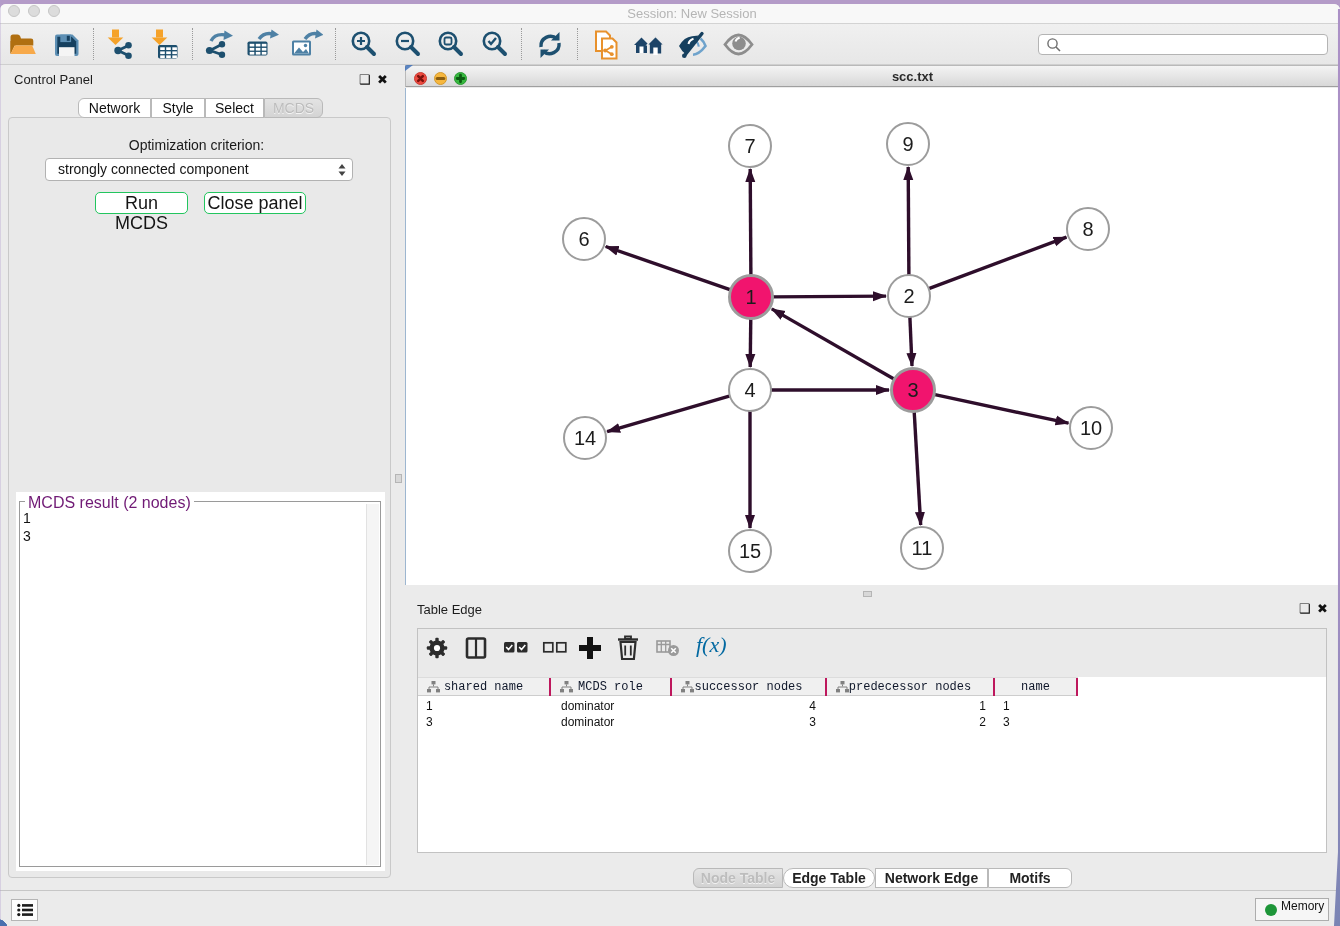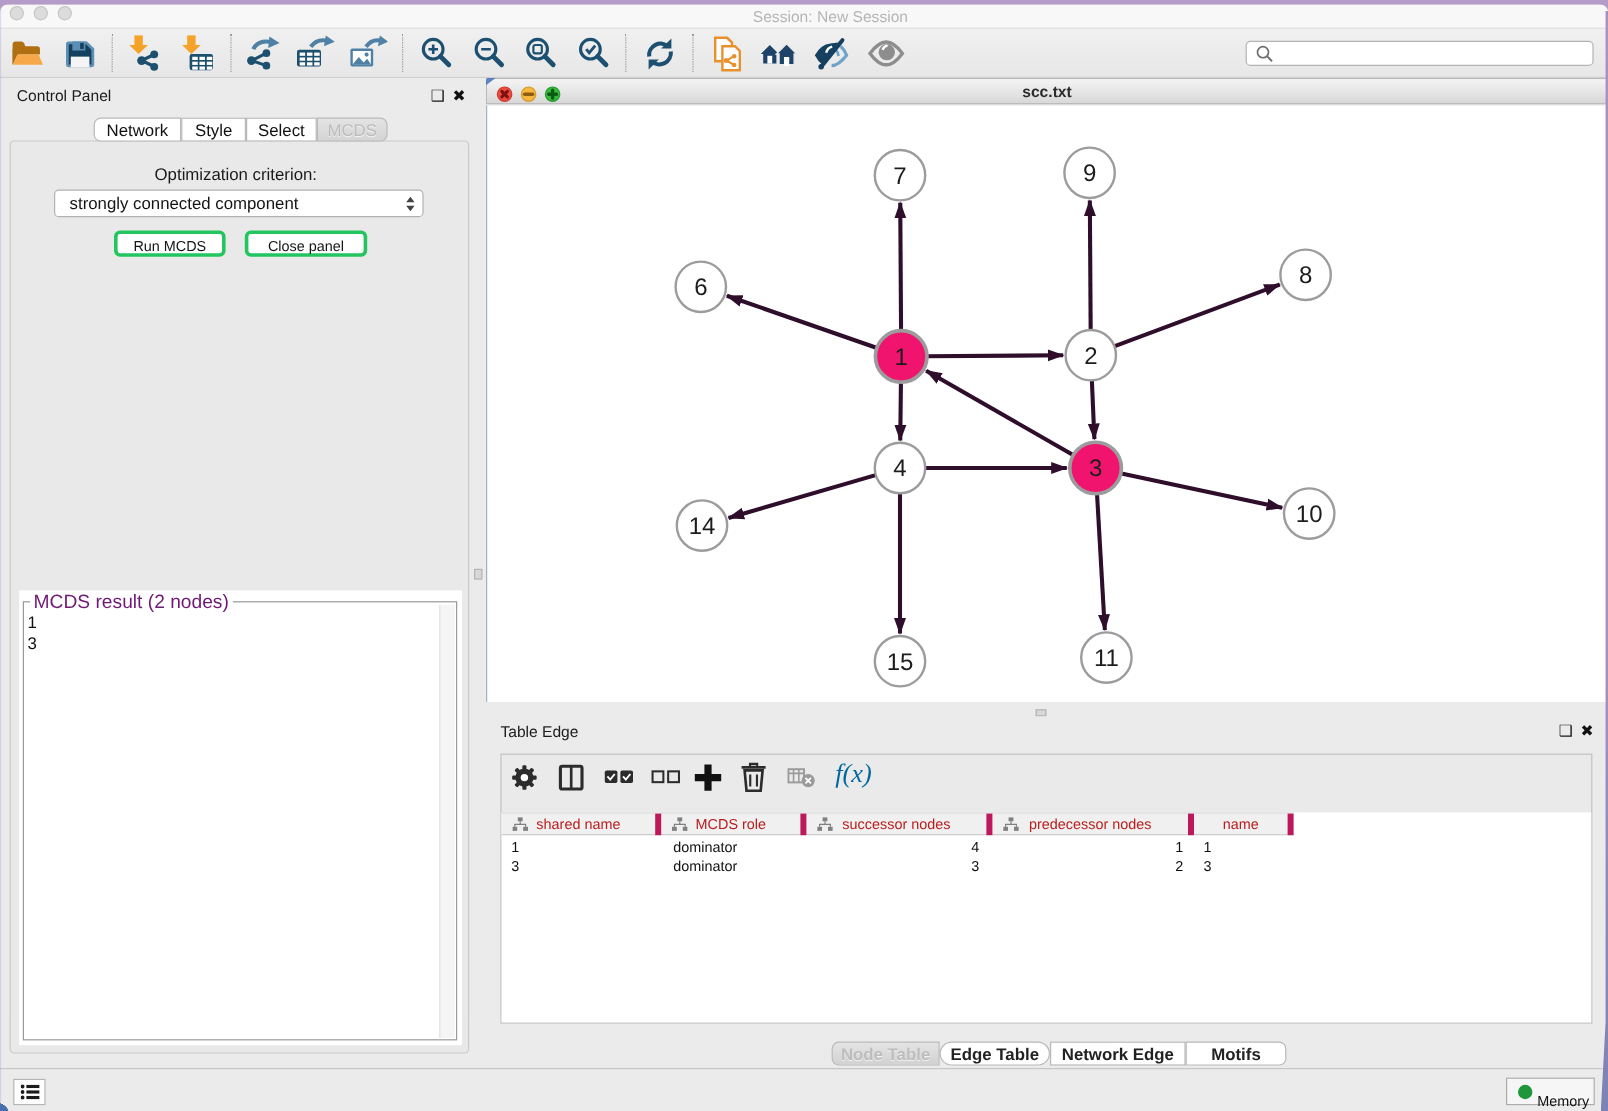--- a/index.html
+++ b/index.html
@@ -17,43 +17,43 @@
 #searchbox { position:absolute; left:1038px; top:10px; width:290px; height:21px; background:#fff; border:1px solid #b4b4b4; border-radius:4px; }
 
 #cp { position:absolute; left:0; top:61px; width:393px; height:825px; background:#ebebeb; }
 #cp-title { position:absolute; left:14px; top:7px; font-size:13px; color:#1d1d1d; }
 .wicon { position:absolute; font-size:13px; color:#111; top:7px; }
 #cp-tabs { position:absolute; left:78px; top:33px; height:20px; }
 .tab { position:absolute; top:0; height:20px; background:#fff; border:1px solid #b9b9b9; font-size:14px; color:#111; text-align:center; line-height:19px; }
 #cp-body { position:absolute; left:8px; top:52px; width:383px; height:761px; background:#e9e9e9; border:1px solid #c9c9c9; border-radius:4px; }
 #opt-label { position:absolute; left:0; top:72px; width:100%; text-align:center; font-size:14px; color:#1a1a1a; }
 #dropdown { position:absolute; left:45px; top:93px; width:308px; height:23px; background:#fff; border:1px solid #b2b2b2; border-radius:4px; font-size:14px; color:#141414; line-height:21px; padding-left:12px; }
-.btn { position:absolute; top:127px; height:22px; background:#fff; border:3px solid #22c55e; border-radius:5px; font-size:12px; color:#141414; text-align:center; line-height:20px; }
+.btn { position:absolute; top:127px; height:22px; background:#fff; border:1px solid #22c55e; border-radius:5px; font-size:18px; color:#141414; text-align:center; line-height:20px; }
 #result-wrap { position:absolute; left:16px; top:427px; width:369px; height:379px; background:#fff; }
 #result-border { position:absolute; left:3px; top:9px; right:4px; bottom:4px; border:1px solid #9a9a9a; }
 #result-legend { position:absolute; left:9px; top:2px; background:#fff; padding:0 3px; font-size:16px; color:#701a75; }
 #result-text { position:absolute; left:7px; top:17px; font-size:14px; color:#111; line-height:18px; }
 #result-scroll { position:absolute; right:6px; top:12px; width:13px; bottom:6px; background:#f5f5f5; border-left:1px solid #e2e2e2; }
 
 #netwin { position:absolute; left:405px; top:61px; width:935px; height:520px; }
-#net-title { position:absolute; left:0; top:0px; width:935px; height:22px; background:linear-gradient(#f4f4f4,#d8d8d8); border:1px solid #b9b9b9; border-bottom:1px solid #9f9f9f; border-radius:1px; }
+#net-title { position:absolute; left:0; top:0px; width:935px; height:22px; background:linear-gradient(#f4f4f4,#d8d8d8); border:1px solid #b9b9b9; border-bottom:1px solid #9f9f9f; border-radius:1px;padding-left:40px; }
 #net-title-text { position:absolute; width:100%; text-align:center; top:3px; font-size:13px; font-weight:bold; color:#2b2b2b; }
 .dot { position:absolute; top:6px; width:13px; height:13px; border-radius:50%; }
 #canvas { position:absolute; left:0; top:22px; width:935px; height:498px; }
 
 #vsplit { position:absolute; left:393px; top:61px; width:12px; height:825px; background:#ebebeb; }
 #hsplit { position:absolute; left:405px; top:581px; width:935px; height:12px; background:#ebebeb; }
 .thumb { position:absolute; background:#d8d8d8; border:1px solid #b5b5b5; }
 
 #tp { position:absolute; left:405px; top:593px; width:935px; height:293px; background:#ebebeb; }
 #tp-title { position:absolute; left:12px; top:5px; font-size:13px; color:#1d1d1d; }
 #tp-box { position:absolute; left:12px; top:31px; width:910px; height:225px; background:#eaeaea; border:1px solid #c2c2c2; }
 #tp-toolbar { position:absolute; left:0; top:0; width:100%; height:38px; }
 #thead { position:absolute; left:0; top:48px; width:660px; height:19px; background:#f0f0f0; border-top:1px solid #dcdcdc; border-bottom:1px solid #cdcdcd; }
-.hcell { position:absolute; top:0; height:18px; border-right:5px solid #be185d; font-size:12px; color:#b91c1c; text-align:center; line-height:18px; }
+.hcell { position:absolute; top:0; height:18px; border-right:2px solid #be185d; font-size:12px; color:#0f172a; text-align:center; line-height:18px;font-family:Liberation Mono, monospace; }
 .trow { position:absolute; font-size:12px; color:#111; height:16px; line-height:16px; }
 
 #btabs { position:absolute; left:288px; top:271px; height:20px; }
 .btab { position:absolute; top:0; height:20px; border:1px solid #b9b9b9; background:#fff; font-size:14px; font-weight:bold; color:#222; text-align:center; line-height:18px; }
 
 #statusbar { position:absolute; left:0; top:886px; width:1340px; height:36px; background:#ebebeb; border-top:1px solid #c6c6c6; }
 #listbtn { position:absolute; left:11px; top:8px; width:27px; height:22px; background:#fdfdfd; border:1px solid #b5b5b5; }
 #membtn { position:absolute; left:1255px; top:7px; width:74px; height:23px; background:#f6f6f6; border:1px solid #adadad; font-size:12px; color:#111; }
 </style>
 </head>
@@ -423,18 +423,18 @@
         <g fill="#1b1b1b">
           <circle cx="1.8" cy="2.4" r="1.6"></circle>
             <circle cx="1.8" cy="7" r="1.6"></circle>
             <circle cx="1.8" cy="11.6" r="1.6"></circle>
           <rect x="5" y="1.1" width="11" height="2.6"></rect>
             <rect x="5" y="5.7" width="11" height="2.6"></rect>
             <rect x="5" y="10.3" width="11" height="2.6"></rect>
         </g>
       </svg>
     </div>
-    <div id="membtn"><span style="display:inline-block;width:12px;height:12px;border-radius:50%;background:#1e9639;margin:5px 4px 0 9px;vertical-align:top;"></span><span style="display:inline-block;margin-top:12px;">Memory</span></div>
+    <div id="membtn"><span style="display:inline-block;width:12px;height:12px;border-radius:50%;background:#1e9639;margin:5px 4px 0 9px;vertical-align:top;"></span><span style="display:inline-block;margin-top:0;">Memory</span></div>
   </div>
 </div>
   <div id="edge-right" style="position:absolute; left:1334px; top:0; width:6px; height:926px; background:linear-gradient(rgba(171,144,198,0) 0%, rgba(171,144,198,0) 1%, rgba(171,144,198,1) 1%, rgba(171,144,198,1) 55%, rgba(122,132,180,1) 100%); clip-path: polygon(66% 0, 100% 0, 100% 100%, 0 100%, 66% 92%);"></div>
   <div id="edge-left" style="position:absolute; left:0; top:0; width:1px; height:926px; background:rgba(178,158,205,0.35);"></div>
   <div id="corner-bl" style="position:absolute; left:-3px; top:918px; width:10px; height:12px; background:radial-gradient(circle at 0% 100%, #4a6fae 0%, #4a6fae 70%, rgba(74,111,174,0) 72%);"></div>
 
 </body></html>

